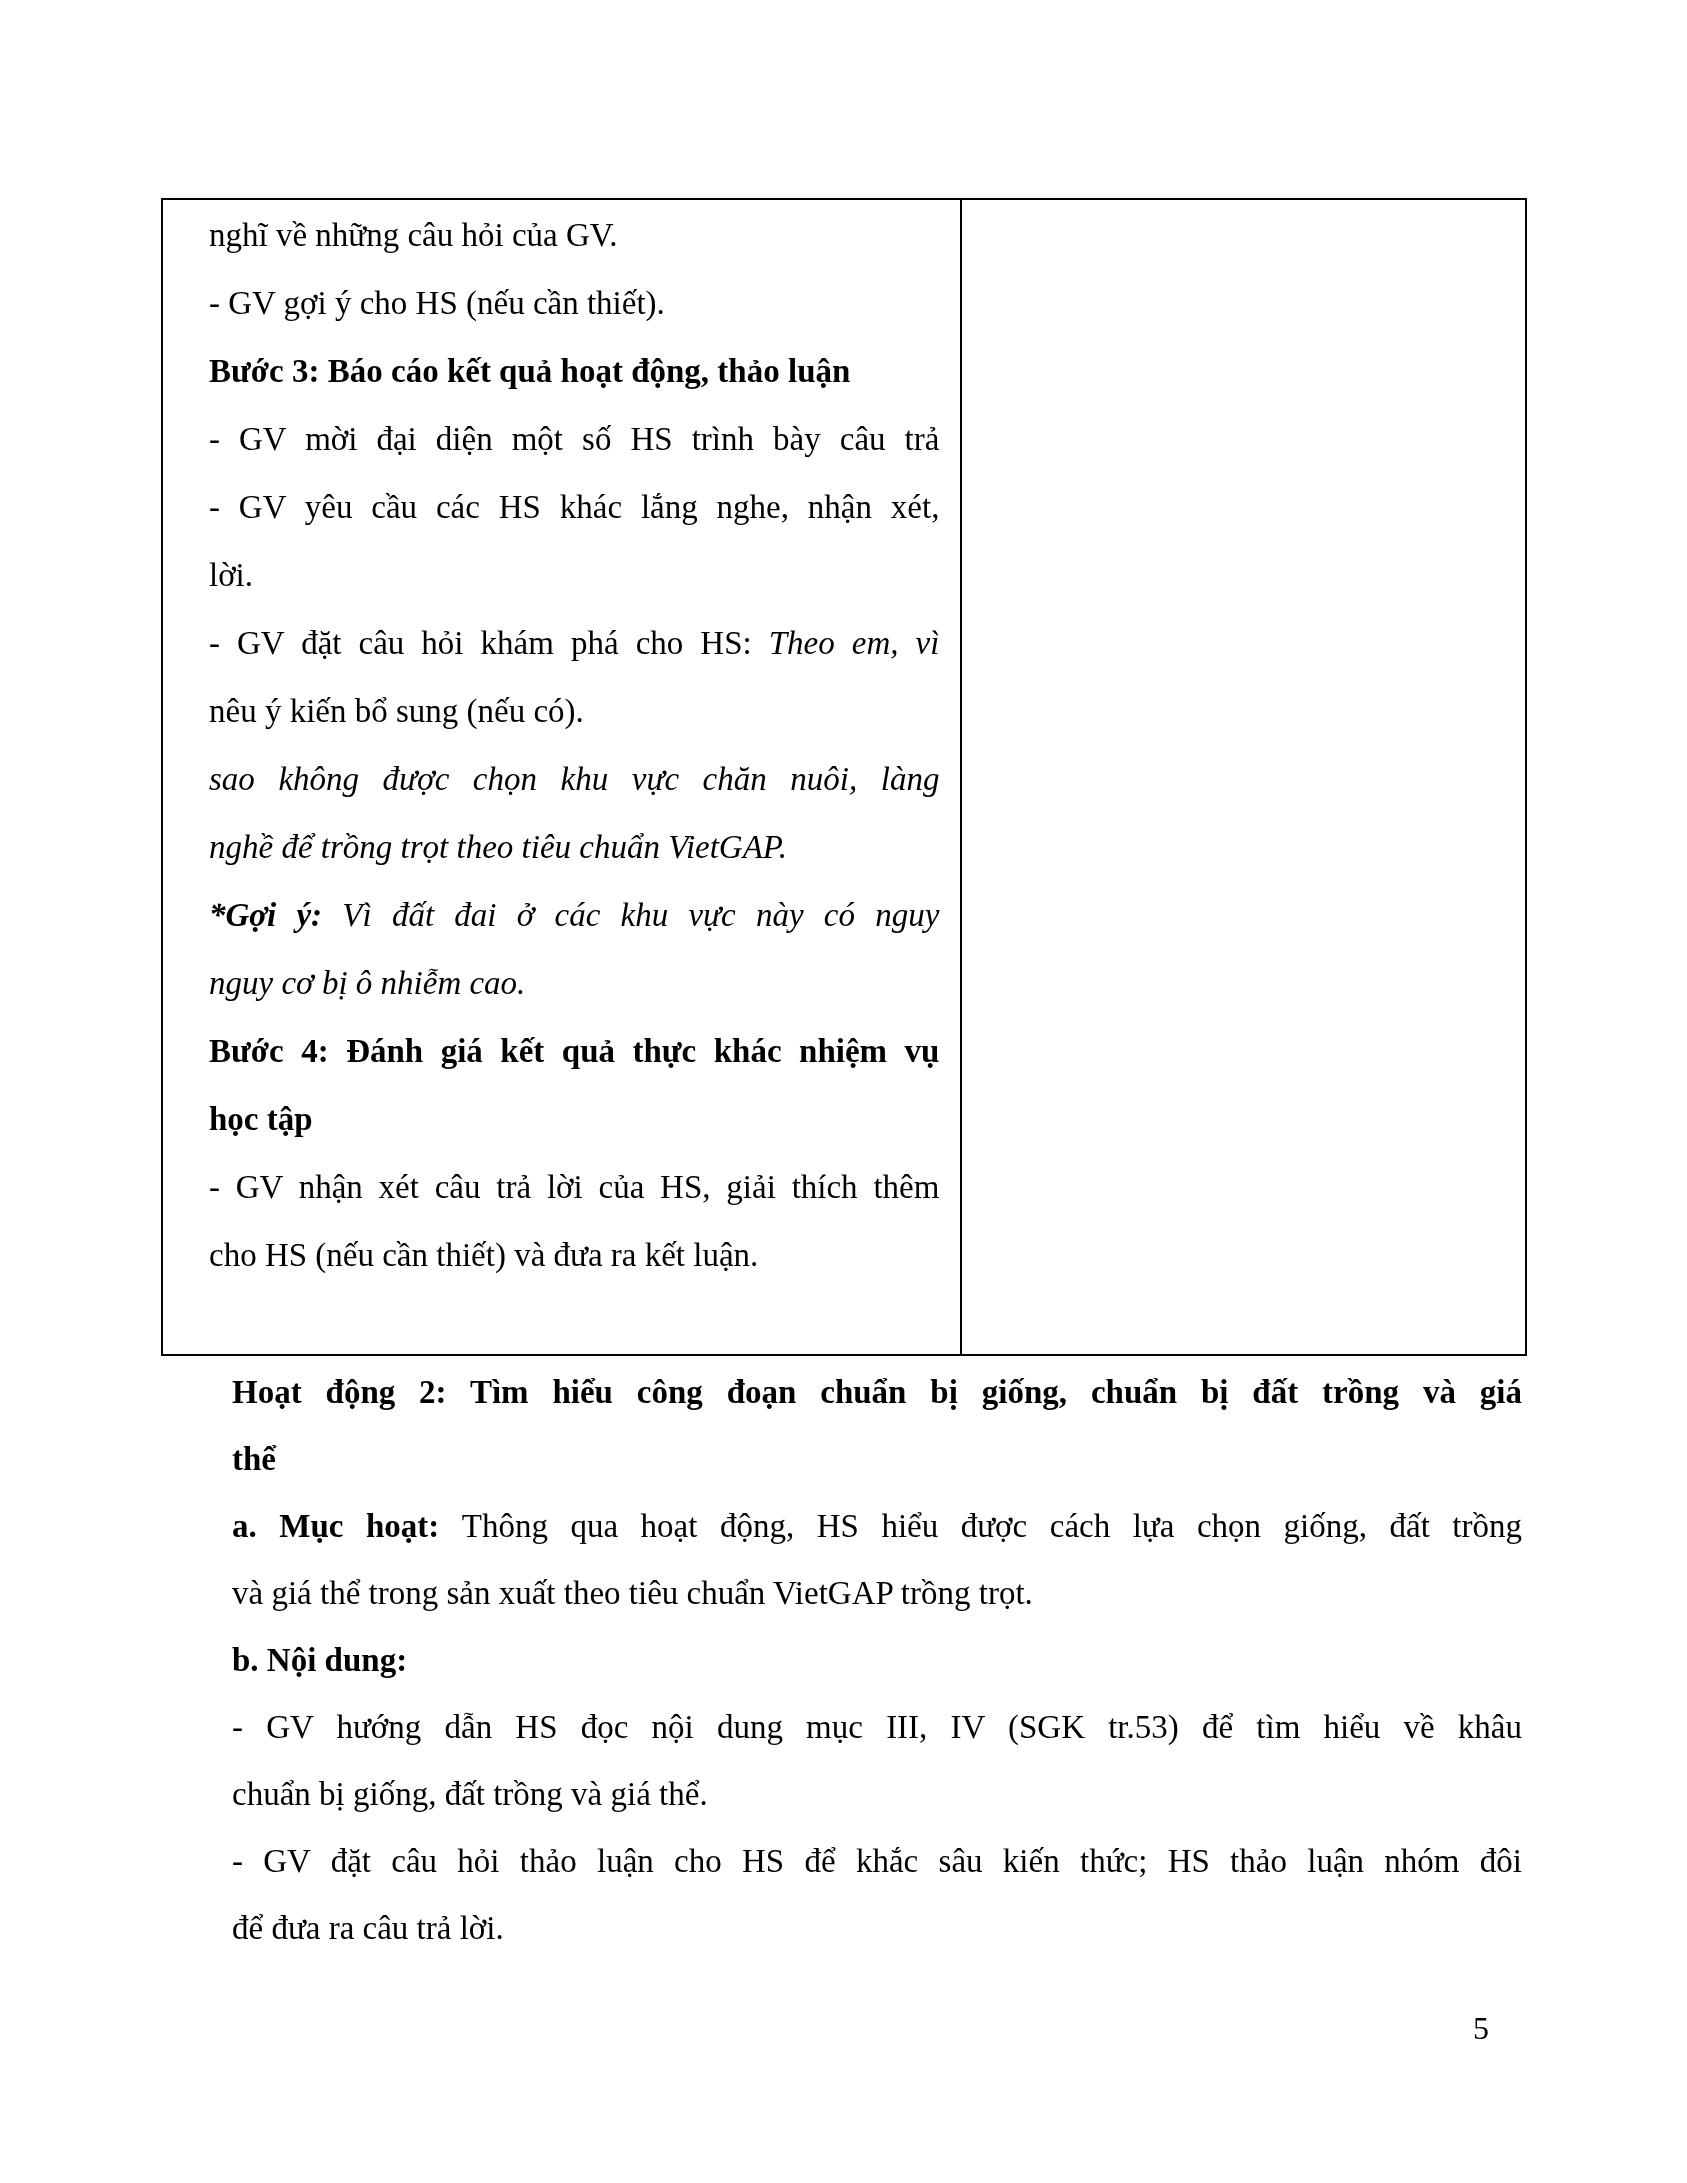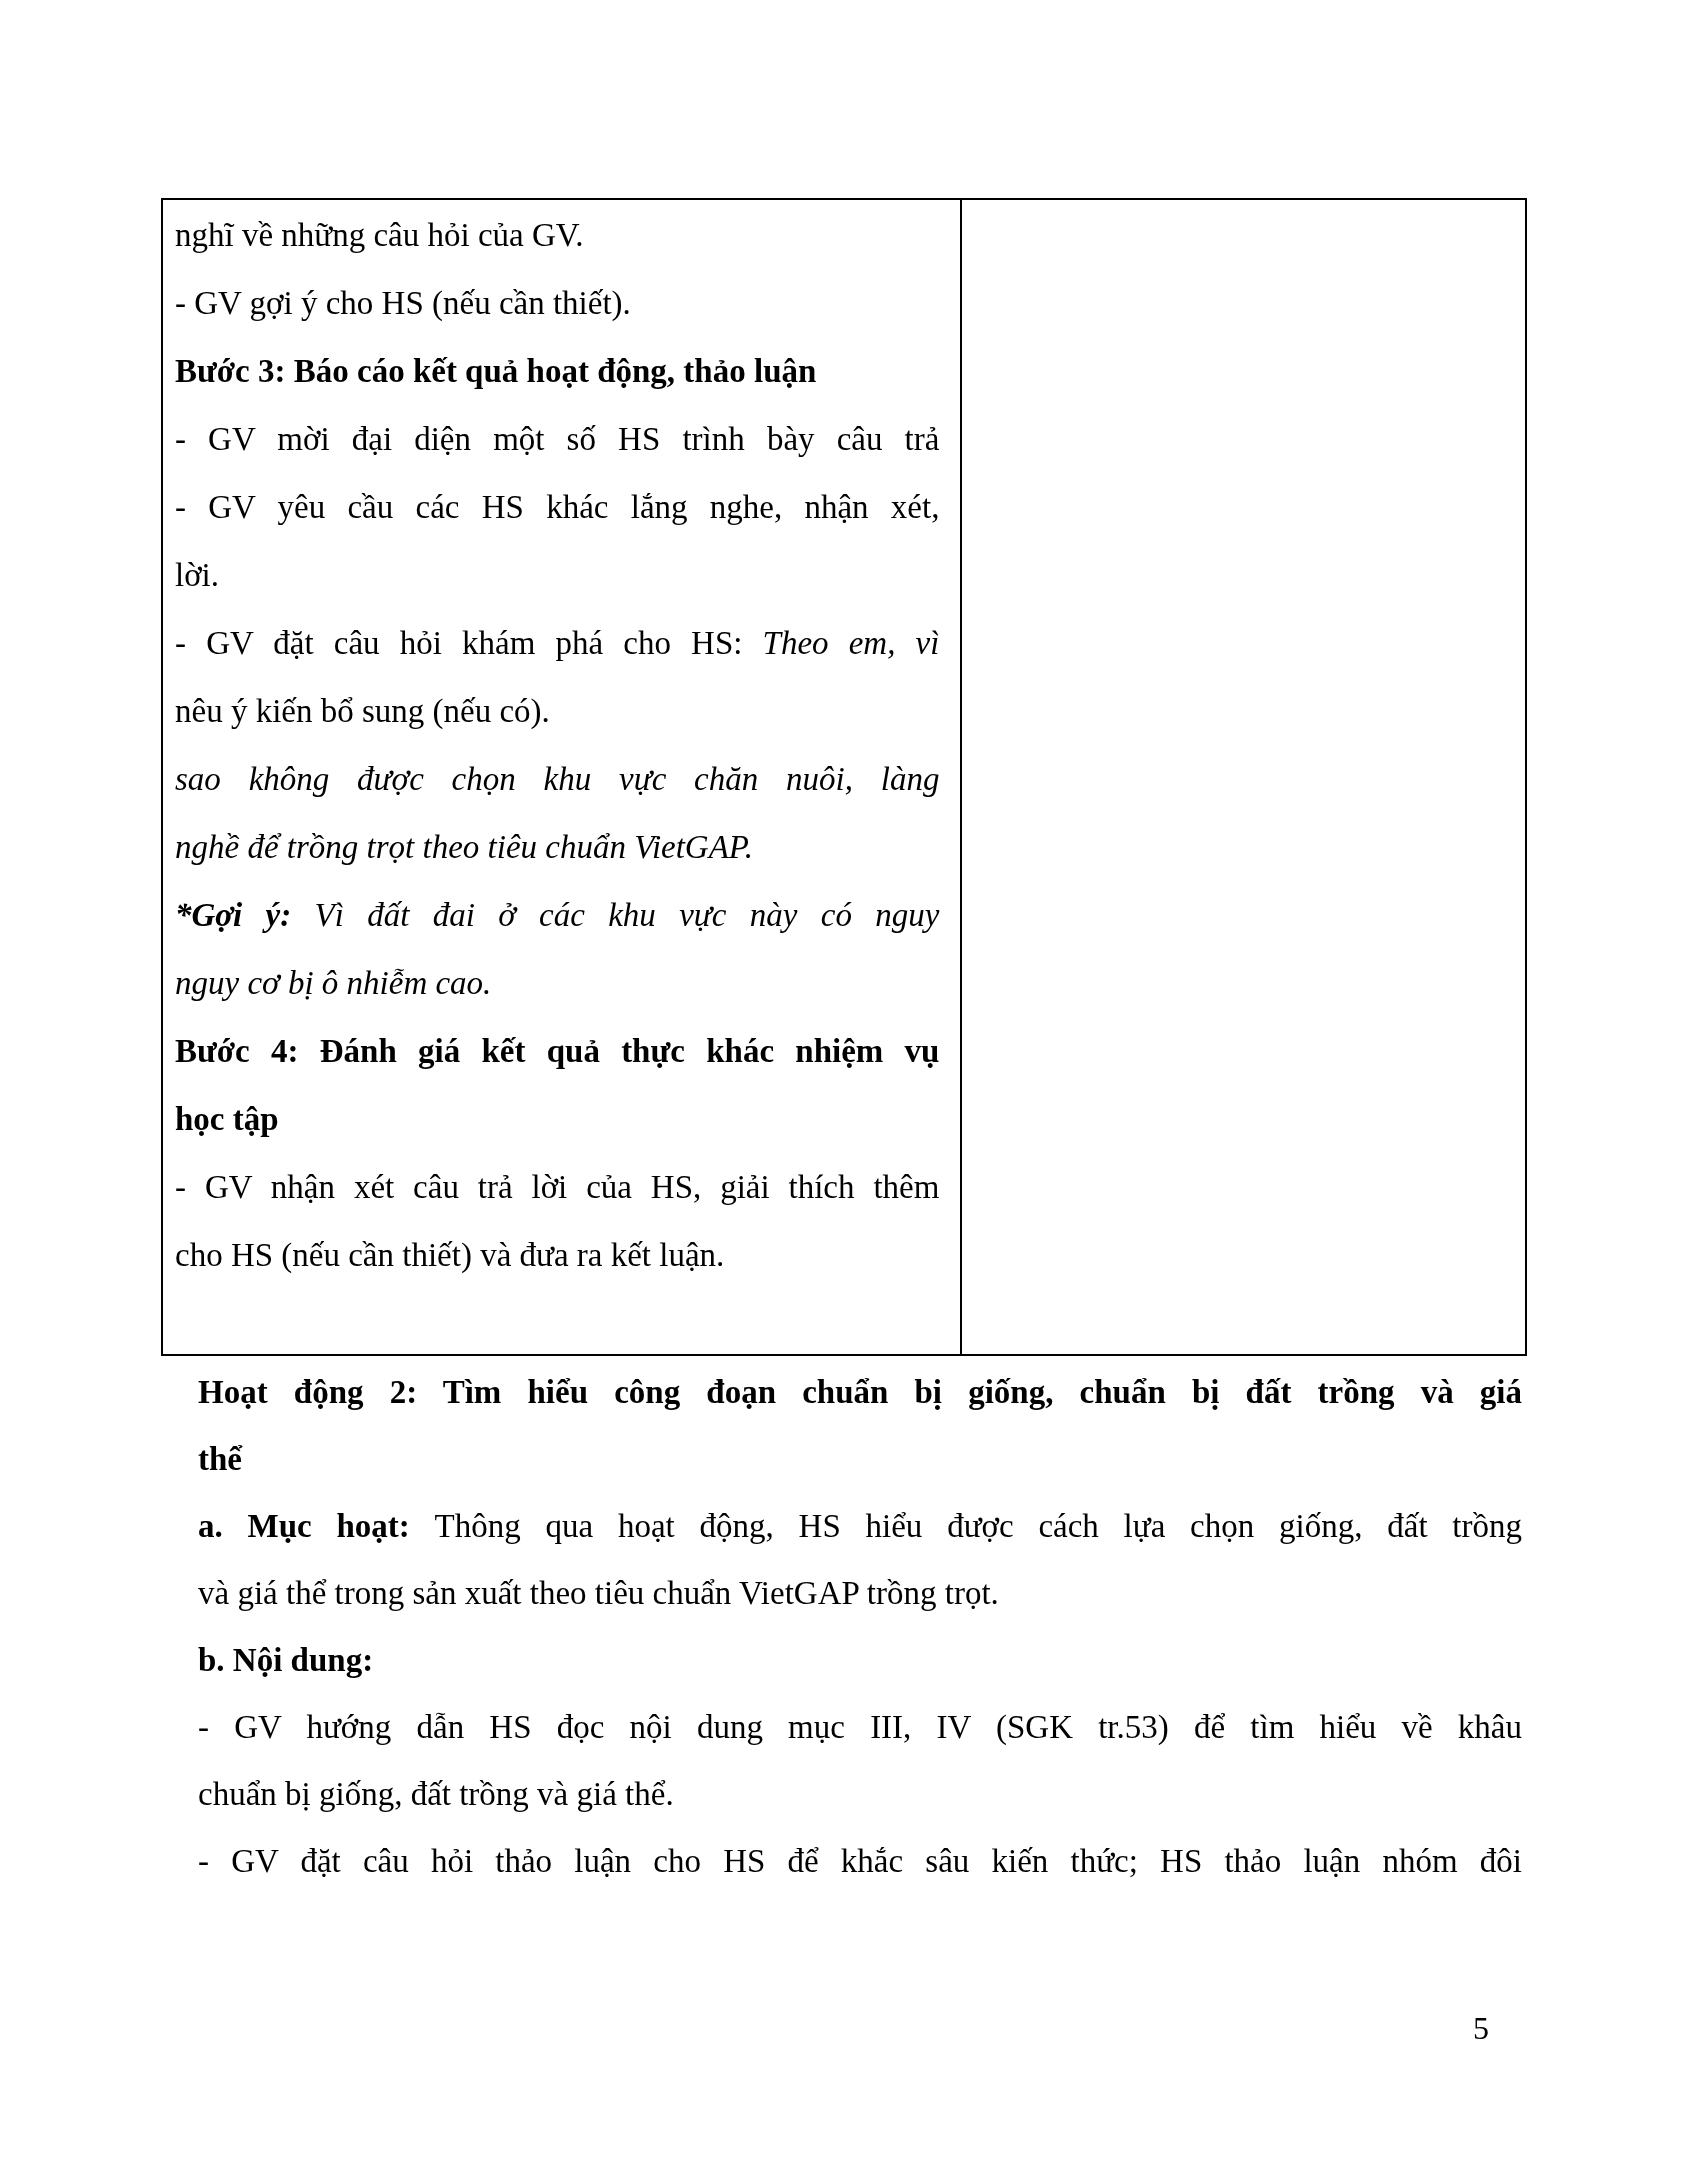--- a/index.html
+++ b/index.html
@@ -44,20 +44,21 @@
     position: absolute;
     left: 799px;
     top: 0;
     right: 0;
     height: 100%;
   }
   .line {
     font-size: 33px;
     line-height: 68px;
     text-align: justify;
+    margin-left: 34px;
   }
   .body-text {
     position: absolute;
     left: 198px;
     top: 1359px;
     width: 1324px;
   }
   .body-text .line { line-height: 67px; }
   .line.jl { text-align-last: justify; }
   .line.ll { text-align: left; }
@@ -104,18 +105,19 @@
 
   <div class="body-text">
       <div class="line jl"><span class="b">Hoạt động 2: Tìm hiểu công đoạn chuẩn bị giống, chuẩn bị đất trồng và giá</span></div>
       <div class="line ll"><span class="b">thể</span></div>
       <div class="line jl"><span class="b">a. Mục hoạt: </span><span>Thông qua hoạt động, HS hiểu được cách lựa chọn giống, đất trồng</span></div>
       <div class="line ll"><span>và giá thể trong sản xuất theo tiêu chuẩn VietGAP trồng trọt.</span></div>
       <div class="line ll"><span class="b">b. Nội dung:</span></div>
       <div class="line jl"><span>- GV hướng dẫn HS đọc nội dung mục III, IV (SGK tr.53) để tìm hiểu về khâu</span></div>
       <div class="line ll"><span>chuẩn bị giống, đất trồng và giá thể.</span></div>
       <div class="line jl"><span>- GV đặt câu hỏi thảo luận cho HS để khắc sâu kiến thức; HS thảo luận nhóm đôi</span></div>
+      <div class="line ll"><span>để đưa ra câu trả lời.</span></div>
     </div>
 
   <div class="page-number">5</div>
 
 </div>
 
 
 </body></html>

